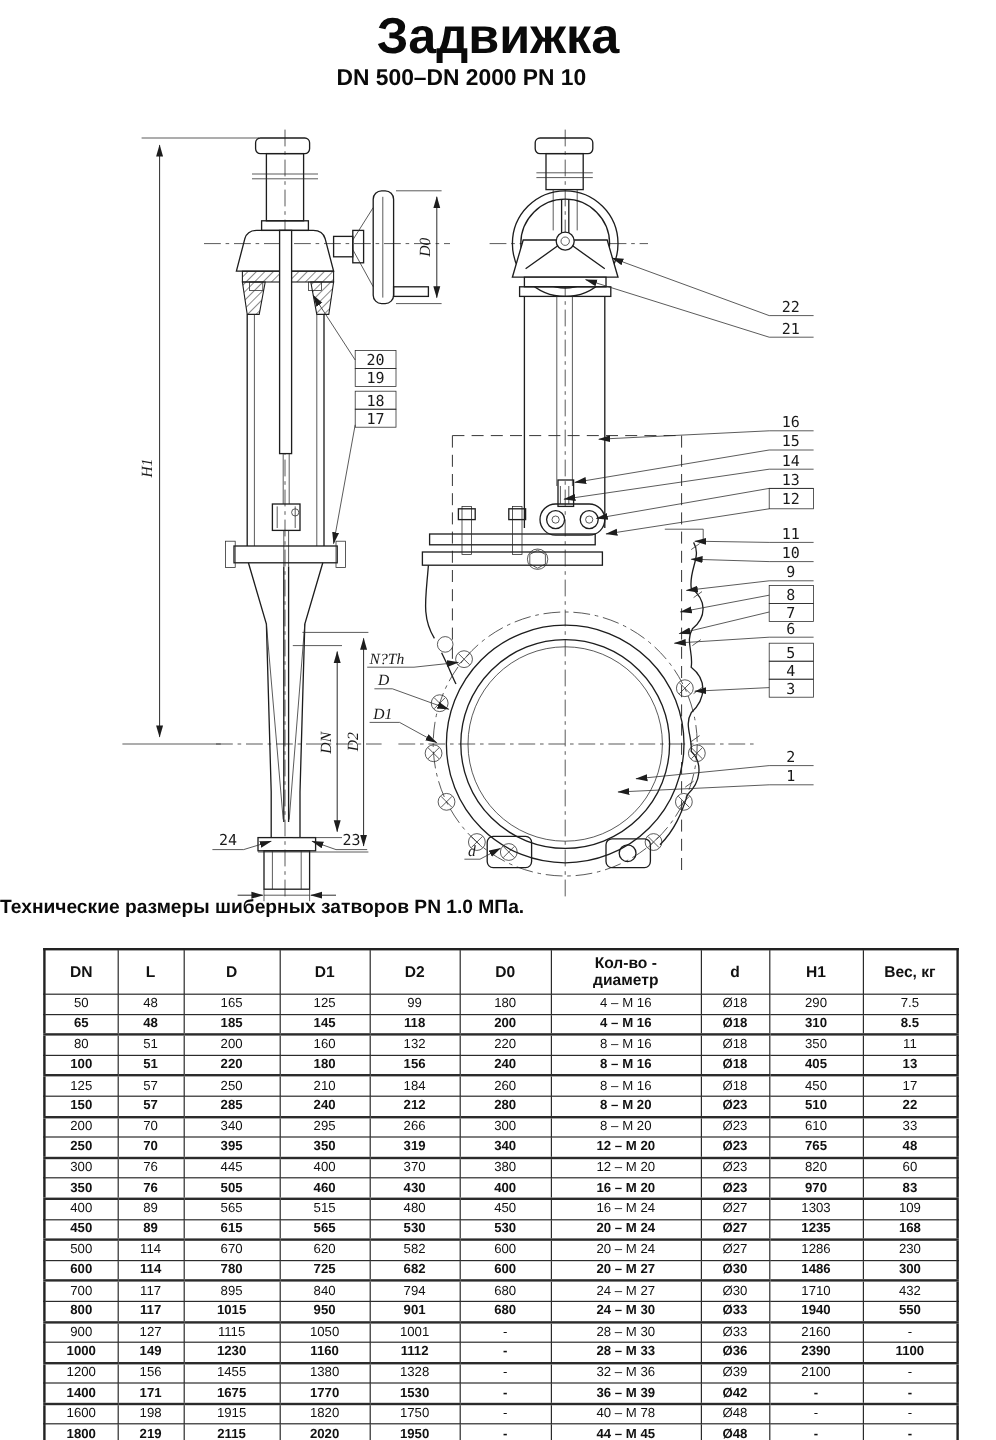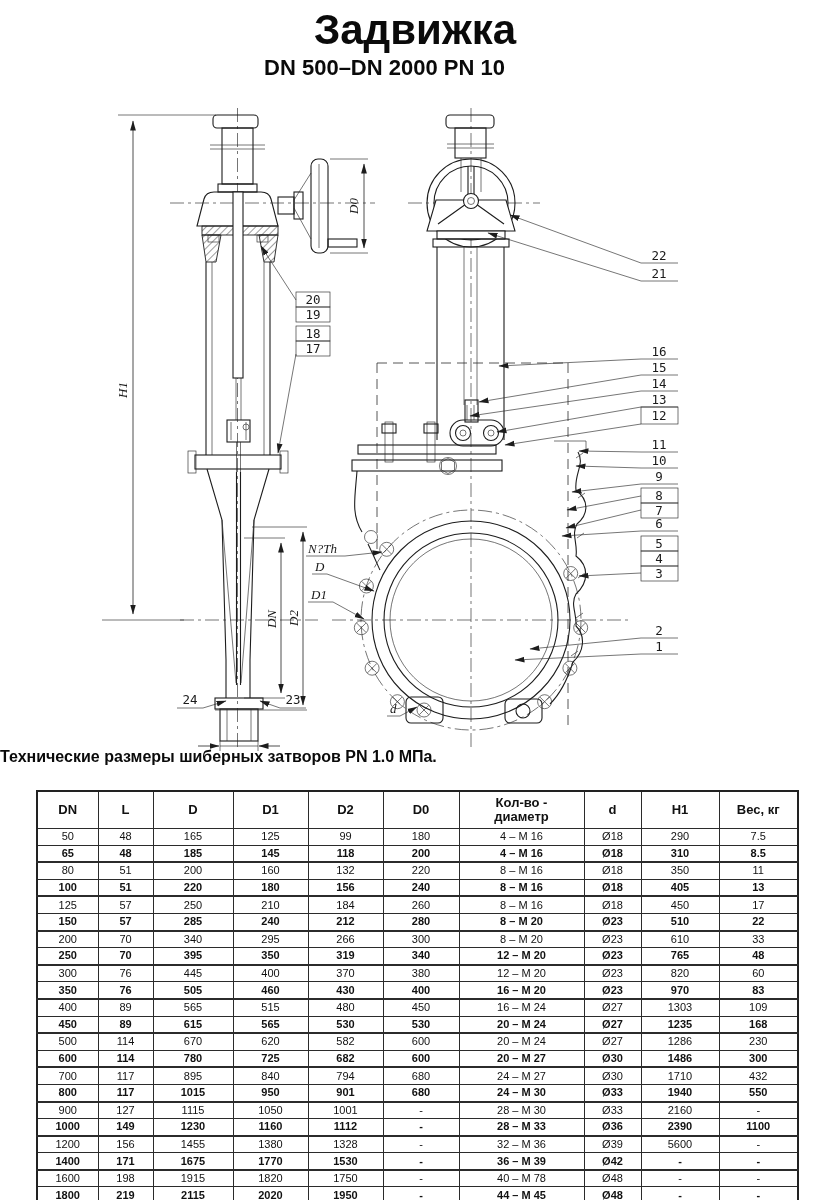--- a/index.html
+++ b/index.html
@@ -1,21 +1,21 @@
 <!DOCTYPE html>
 <html><head>
 <meta charset="utf-8">
 <style>
   html,body{margin:0;padding:0;background:#fff;}
   #page{position:relative;width:830px;height:1200px;background:#ffffff;overflow:hidden;
         font-family:"Liberation Sans", sans-serif;color:#111;}
   .title{position:absolute;top:6px;left:0;width:830px;text-align:center;
          font-size:42px;font-weight:bold;letter-spacing:0px;color:#0a0a0a;}
   .subtitle{position:absolute;top:55px;left:0;width:769px;text-align:center;
-            font-size:22px;font-weight:bold;color:#0a0a0a;}
+            font-size:19px;font-weight:bold;color:#0a0a0a;}
   .caption{position:absolute;top:748px;left:0;width:830px;text-align:left;
            font-size:16px;font-weight:bold;color:#0a0a0a;}
   #drawing{position:absolute;top:100px;left:0;}
   
   .ln{fill:none;stroke:#1d1d1d;stroke-width:1.1;}
   .th{fill:none;stroke:#2c2c2c;stroke-width:0.65;}
   .wh{fill:#ffffff;stroke:#1d1d1d;stroke-width:1.1;}
   .cl{fill:none;stroke:#3a3a3a;stroke-width:0.7;stroke-dasharray:14 4 3 4;}
   .dsh{fill:none;stroke:#2c2c2c;stroke-width:0.8;stroke-dasharray:10 6;}
   .dim{fill:none;stroke:#222;stroke-width:0.8;}
@@ -559,21 +559,21 @@
         </tr>
         <tr>
           <td>1200</td>
           <td>156</td>
           <td>1455</td>
           <td>1380</td>
           <td>1328</td>
           <td>-</td>
           <td>32 – M 36</td>
           <td>Ø39</td>
-          <td>5600</td>
+          <td>2100</td>
           <td>-</td>
         </tr>
         <tr>
           <td>1400</td>
           <td>171</td>
           <td>1675</td>
           <td>1770</td>
           <td>1530</td>
           <td>-</td>
           <td>36 – M 39</td>

